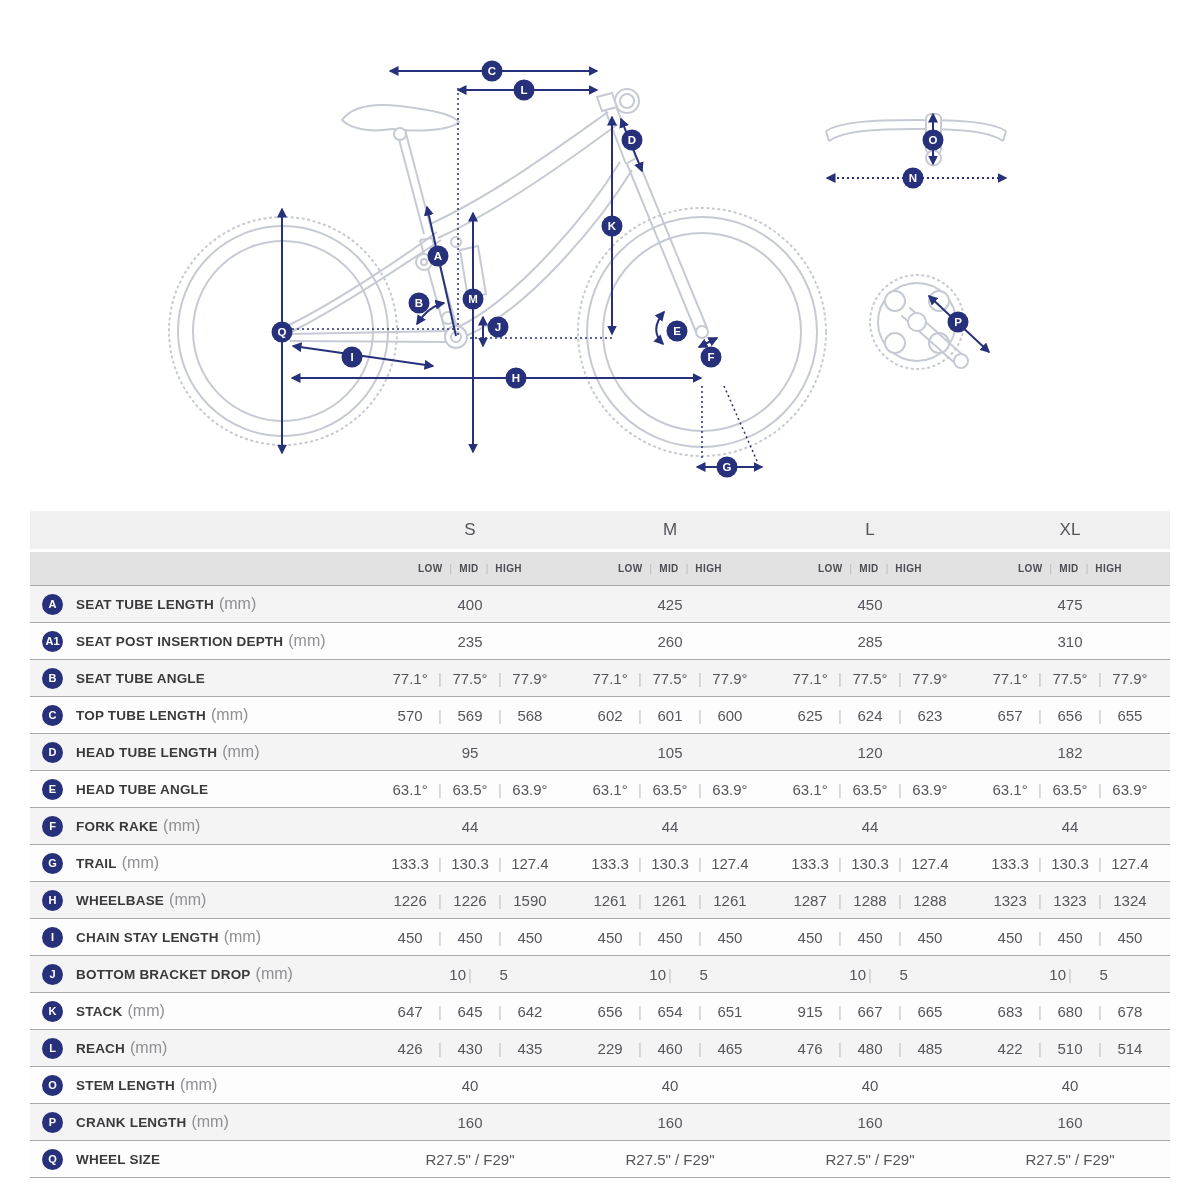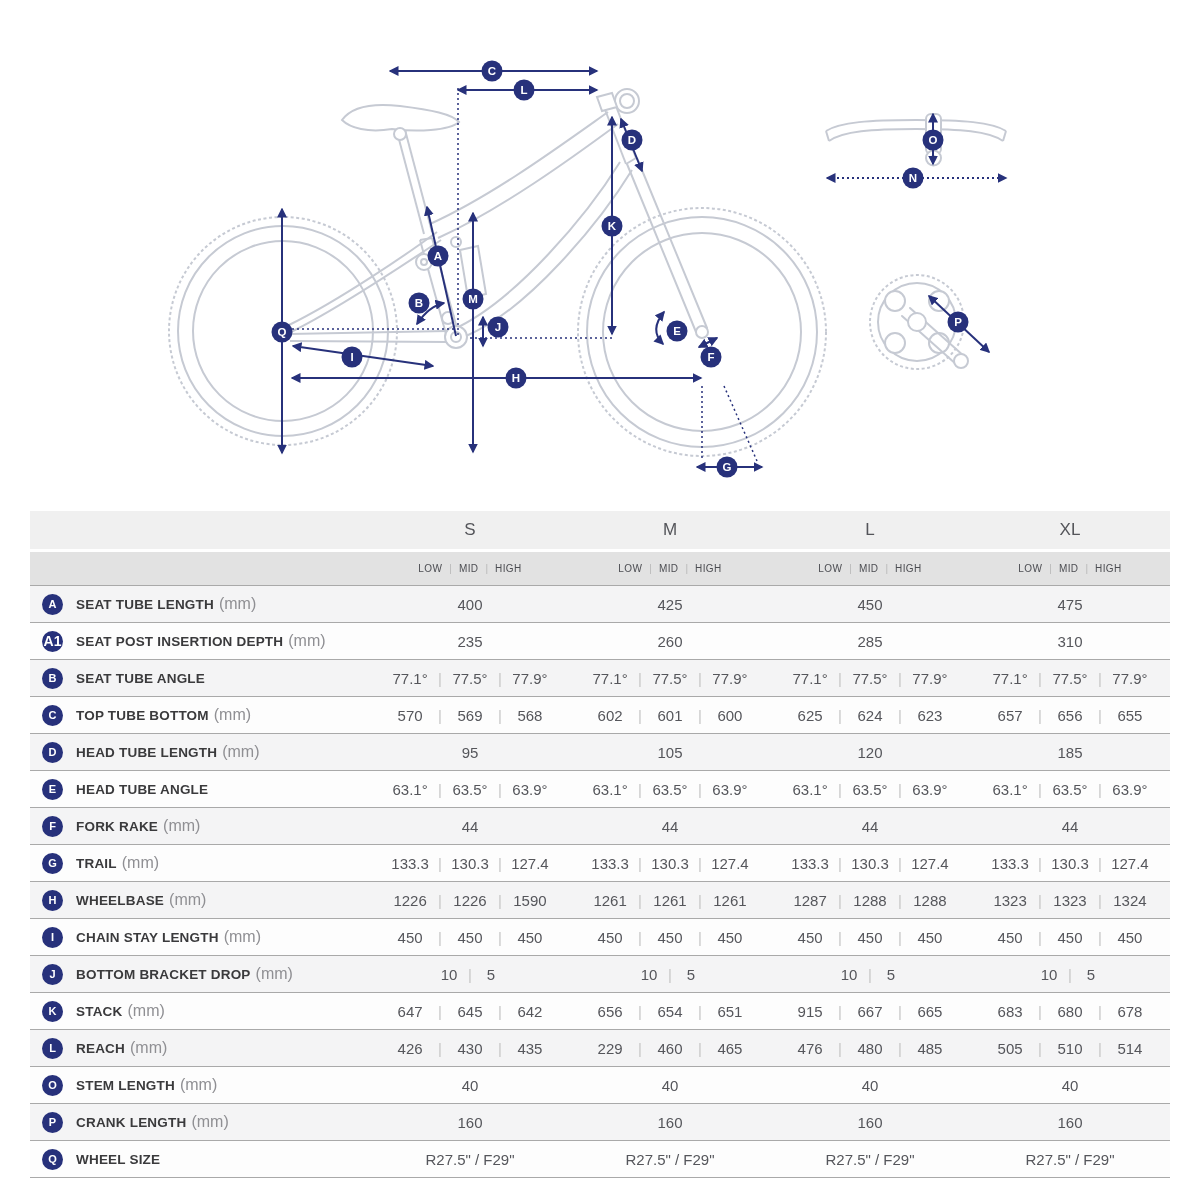--- a/index.html
+++ b/index.html
@@ -8,32 +8,32 @@
   svg text.badge-t{fill:#fff;font-family:"Liberation Sans",sans-serif;font-weight:bold;font-size:11.5px;text-anchor:middle;}
   
   .geo-table{width:1140px;margin:6px 30px 0 30px;}
   .hrow{display:flex;}
   .h1{height:38px;background:#f0f0f0;align-items:center;}
   .hgap{height:3px;background:#fff;}
   .h2{height:33px;background:#e2e2e2;align-items:center;border-bottom:1px solid #a9a9a9;}
   .labelcol{flex:0 0 340px;display:flex;align-items:center;padding-left:12px;box-sizing:border-box;}
   .sizecol{flex:0 0 200px;display:flex;align-items:center;justify-content:center;}
   .size-letter{font-size:17px;color:#54555a;}
-  .sh{font-size:10px;font-weight:normal;color:#4c4d52;letter-spacing:.4px;}
+  .sh{font-size:10px;font-weight:bold;color:#4c4d52;letter-spacing:.4px;}
   .ssep{color:#b9b9b9;margin:0 7px;font-size:10px;}
   .trow{display:flex;height:36px;align-items:center;border-bottom:1px solid #a9a9a9;background:#fdfdfd;}
   .trow.alt{background:#f4f4f5;}
   .rbadge{width:21px;height:21px;border-radius:50%;background:#27317b;color:#fff;font-weight:bold;
     font-size:11px;display:flex;align-items:center;justify-content:center;margin-right:13px;flex:none;}
-  .rbadge.two{font-size:14px;}
+  .rbadge.two{font-size:11px;}
   .rlabel{font-weight:bold;font-size:13.5px;color:#3a3a3c;letter-spacing:.2px;white-space:nowrap;text-align:center;}
   .runit{font-size:16px;color:#8f8f93;margin-left:5px;}
   .cell{flex:0 0 200px;display:flex;align-items:center;justify-content:center;font-size:15px;color:#55565b;}
   .v3{flex:0 0 52px;text-align:center;}
-  .v2{flex:0 0 34px;text-align:center;}
+  .v2{flex:0 0 34px;text-align:right;}
   .vsep{color:#c6c6c6;padding:0 2px;}
 </style>
 </head>
 <body>
 
 <div class="diagram-wrap">
 <svg width="1200" height="505" viewBox="0 0 1200 505">
   <defs>
     <marker id="ah" viewBox="0 0 10 10" refX="8.5" refY="5" markerWidth="5" markerHeight="5" orient="auto-start-reverse">
       <path d="M0,0 L10,5 L0,10 Z" fill="#27317b"></path>
@@ -336,21 +336,21 @@
           <span class="v3">77.1°</span>
           <span class="vsep">|</span>
           <span class="v3">77.5°</span>
           <span class="vsep">|</span>
           <span class="v3">77.9°</span>
         </div>
       </div>
       <div class="trow">
         <div class="labelcol">
           <span class="rbadge">C</span>
-          <span class="rlabel">TOP TUBE BOTTOM</span>
+          <span class="rlabel">TOP TUBE LENGTH</span>
           <span class="runit">(mm)</span>
         </div>
         <div class="cell">
           <span class="v3">570</span>
           <span class="vsep">|</span>
           <span class="v3">569</span>
           <span class="vsep">|</span>
           <span class="v3">568</span>
         </div>
         <div class="cell">
@@ -384,21 +384,21 @@
         <div class="cell">
           <span class="v1">95</span>
         </div>
         <div class="cell">
           <span class="v1">105</span>
         </div>
         <div class="cell">
           <span class="v1">120</span>
         </div>
         <div class="cell">
-          <span class="v1">185</span>
+          <span class="v1">182</span>
         </div>
       </div>
       <div class="trow">
         <div class="labelcol">
           <span class="rbadge">E</span>
           <span class="rlabel">HEAD TUBE ANGLE</span>
         </div>
         <div class="cell">
           <span class="v3">63.1°</span>
           <span class="vsep">|</span>
@@ -635,21 +635,21 @@
           <span class="v3">465</span>
         </div>
         <div class="cell">
           <span class="v3">476</span>
           <span class="vsep">|</span>
           <span class="v3">480</span>
           <span class="vsep">|</span>
           <span class="v3">485</span>
         </div>
         <div class="cell">
-          <span class="v3">505</span>
+          <span class="v3">422</span>
           <span class="vsep">|</span>
           <span class="v3">510</span>
           <span class="vsep">|</span>
           <span class="v3">514</span>
         </div>
       </div>
       <div class="trow">
         <div class="labelcol">
           <span class="rbadge">O</span>
           <span class="rlabel">STEM LENGTH</span>

